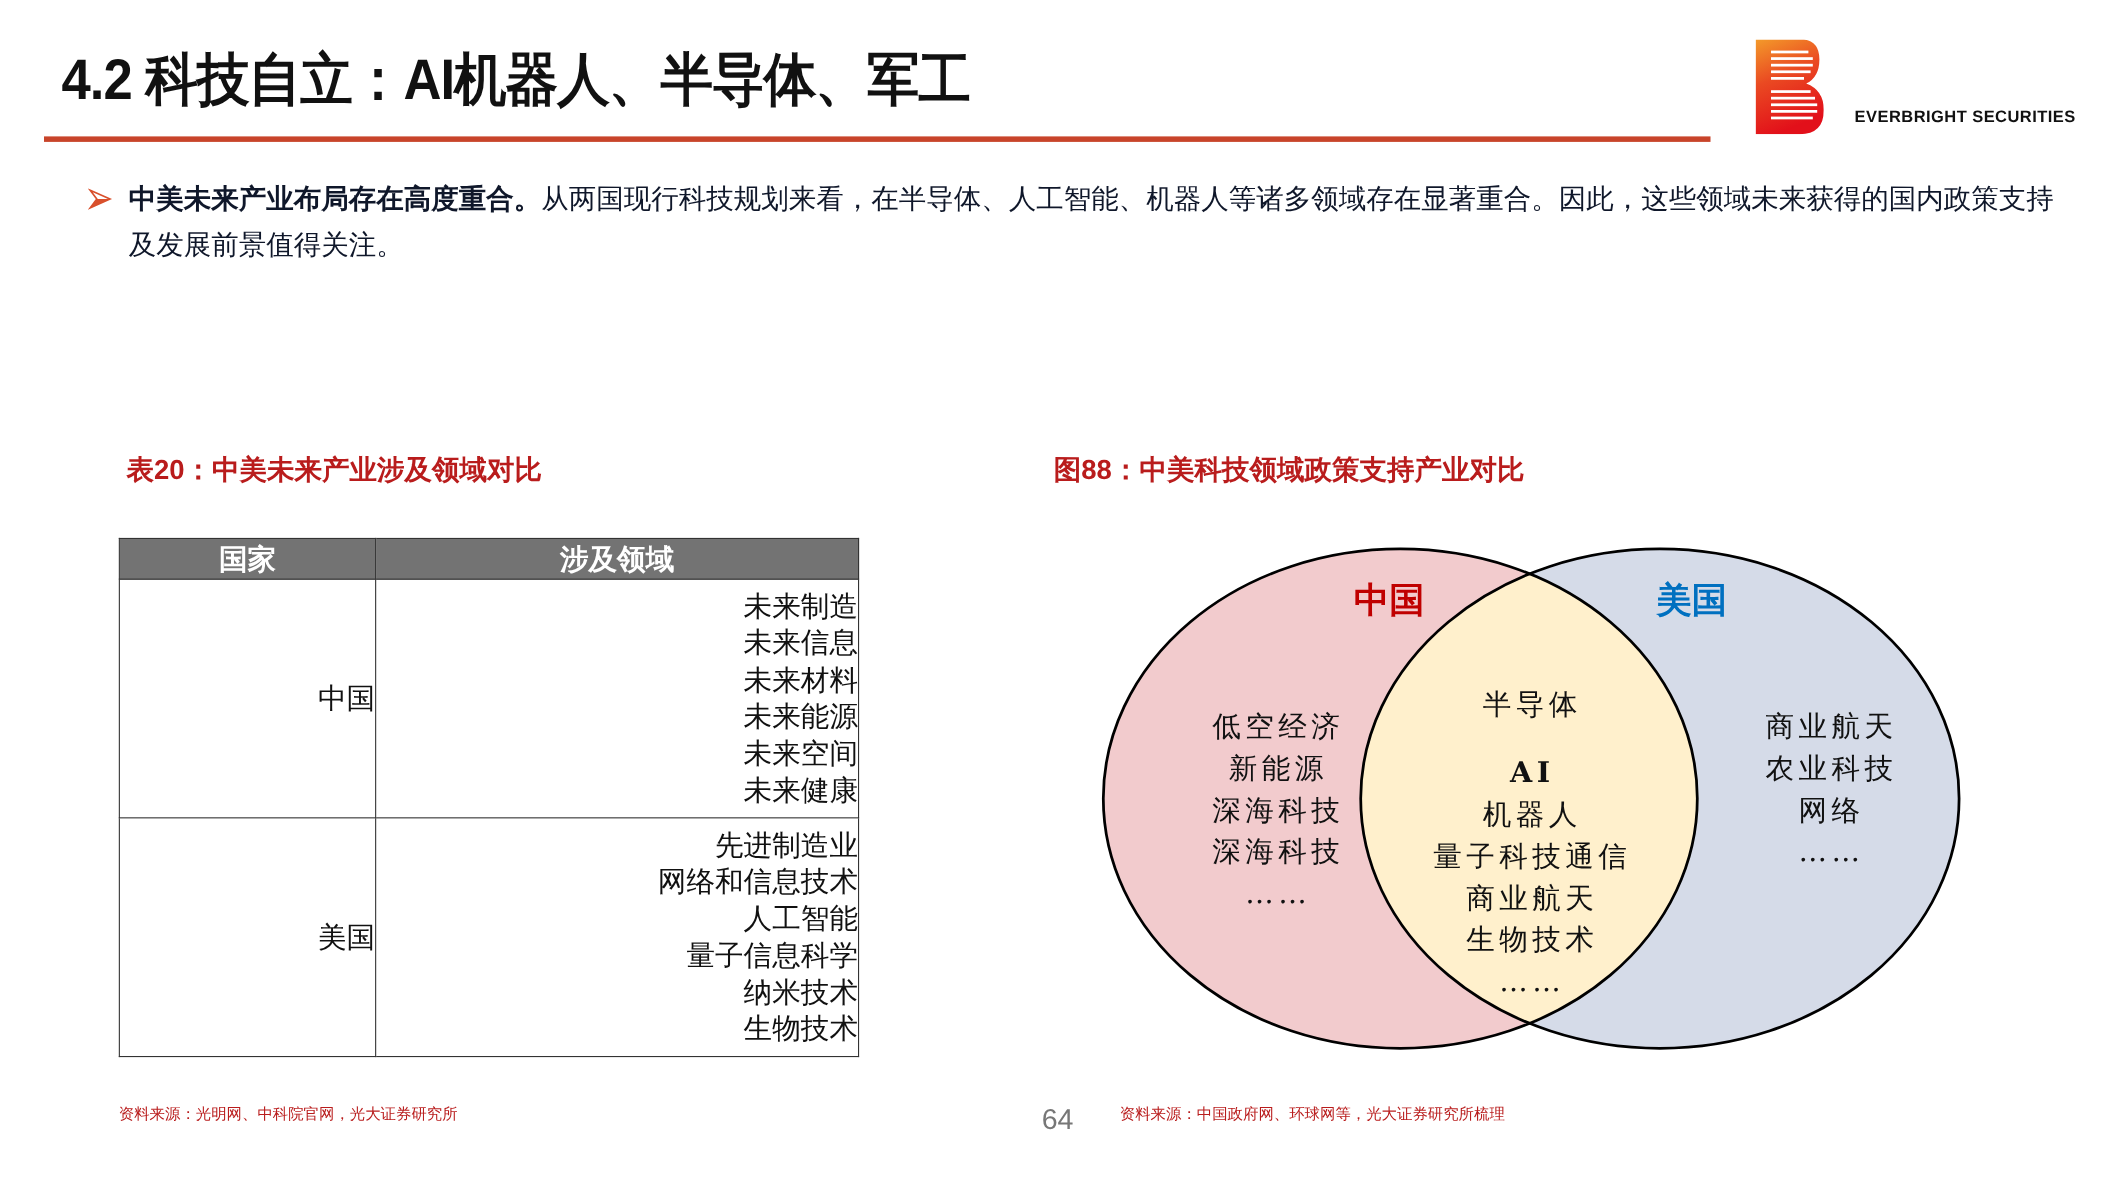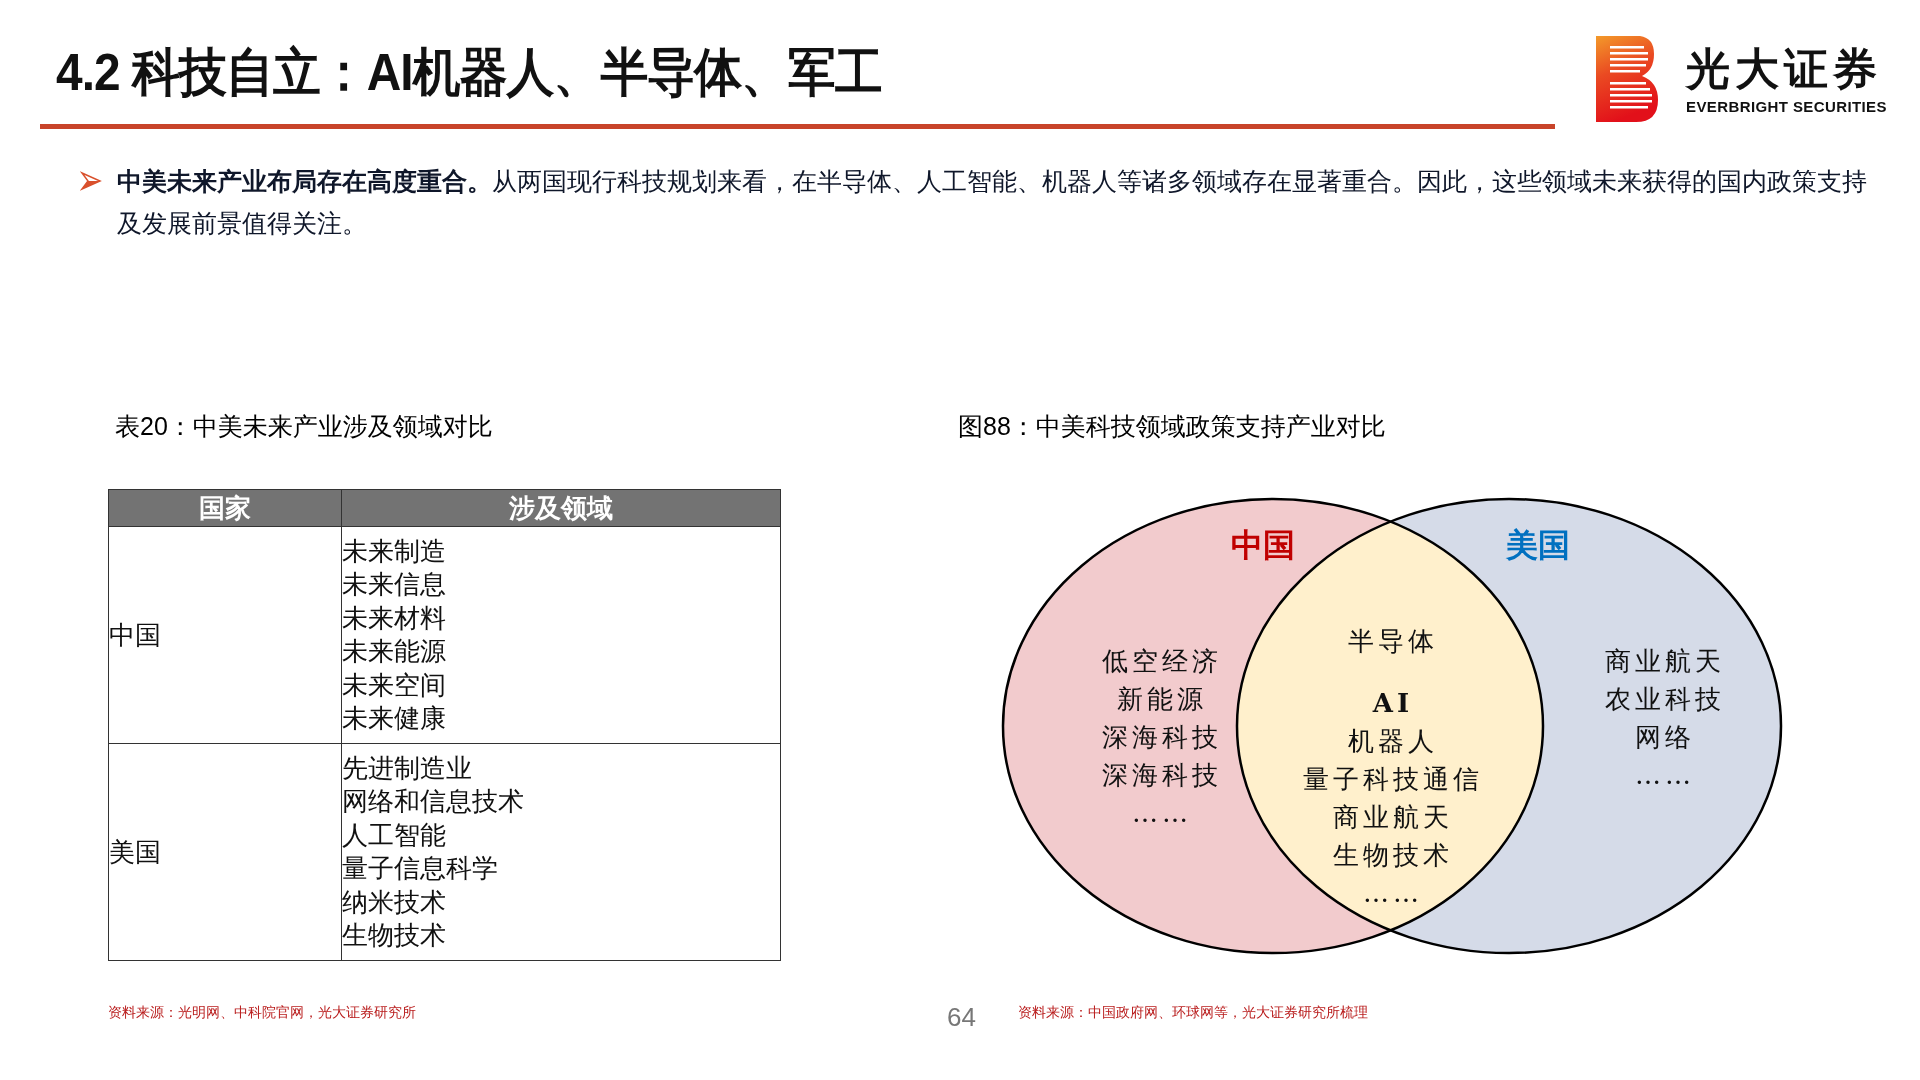--- a/index.html
+++ b/index.html
@@ -15,25 +15,25 @@
   .logo { position:absolute; left:1596px; top:36px; width:300px; height:86px; }
   .logo-mark { position:absolute; left:0; top:0; width:62px; height:86px; }
   .logo-cn { position:absolute; left:90px; top:4px; font-size:44px; font-weight:bold; letter-spacing:5px; color:#111; white-space:nowrap; }
   .logo-en { position:absolute; left:90px; top:62px; font-size:15px; font-weight:bold; letter-spacing:0.4px; color:#111; white-space:nowrap; }
 
   .bullet { position:absolute; left:80px; top:160px; width:1810px; font-size:25px; line-height:42px; color:#0f172a; }
   .bullet-icon { position:absolute; left:0; top:10px; width:22px; height:22px; }
   .bullet-text { margin-left:37px; display:block; }
   .bullet-text b { font-weight:bold; }
 
-  .caption { position:absolute; font-size:25px; font-weight:normal; color:#000000; white-space:nowrap; }
+  .caption { position:absolute; font-size:25px; font-weight:bold; color:#b91c1c; white-space:nowrap; }
 
   table.cmp { position:absolute; left:108px; top:489px; width:672px; border-collapse:collapse; table-layout:fixed; }
   table.cmp th { background:#737373; color:#fff; font-size:26px; font-weight:bold; height:36px; padding:0; border:1.5px solid #333; }
-  table.cmp td { border:1.5px solid #333; font-size:26px; text-align:left; vertical-align:middle; padding:0; }
+  table.cmp td { border:1.5px solid #333; font-size:26px; text-align:right; vertical-align:middle; padding:0; }
   table.cmp td.fields { padding:6px 0; line-height:33.5px; }
   .field-line { display:block; }
 
   .source { position:absolute; font-size:14px; color:#b91c1c; white-space:nowrap; }
   .page-num { position:absolute; left:947px; top:1002px; font-size:26px; color:#777; }
 
   .venn { position:absolute; left:990px; top:480px; width:830px; height:500px; }
   .venn svg { position:absolute; left:0; top:0; }
   .venn-label { position:absolute; font-family:"DejaVu Serif", serif; font-size:32px; font-weight:bold; white-space:nowrap; transform:translateX(-50%); }
   .venn-list { position:absolute; font-family:"DejaVu Serif", serif; font-size:26px; line-height:38px; text-align:center; color:#111; white-space:nowrap; transform:translateX(-50%); letter-spacing:4px; }
@@ -61,21 +61,20 @@
       <rect x="14" y="22" width="38" height="2.5"></rect>
         <rect x="14" y="28" width="36" height="2.5"></rect>
       <rect x="14" y="34" width="30" height="2.5"></rect>
         <rect x="14" y="46" width="36" height="2.5"></rect>
       <rect x="14" y="52" width="40" height="2.5"></rect>
         <rect x="14" y="58" width="42" height="2.5"></rect>
       <rect x="14" y="64" width="42" height="2.5"></rect>
         <rect x="14" y="70" width="38" height="2.5"></rect>
     </g>
   </svg>
-  <div class="logo-cn">光大证券</div>
   <div class="logo-en">EVERBRIGHT SECURITIES</div>
 </div>
 
 <div class="bullet">
   <svg class="bullet-icon" viewBox="0 0 22 22" width="22" height="22">
     <path d="M2 3 L20 11 L2 19 L8 11 Z" fill="#fff" stroke="#d9502c" stroke-width="1.5"></path>
     <path d="M8 11 L20 11 L2 19 Z" fill="#d9502c"></path>
   </svg>
   <span class="bullet-text"><b>中美未来产业布局存在高度重合。</b><span>从两国现行科技规划来看，在半导体、人工智能、机器人等诸多领域存在显著重合。因此，这些领域未来获得的国内政策支持及发展前景值得关注。</span></span>
 </div>

